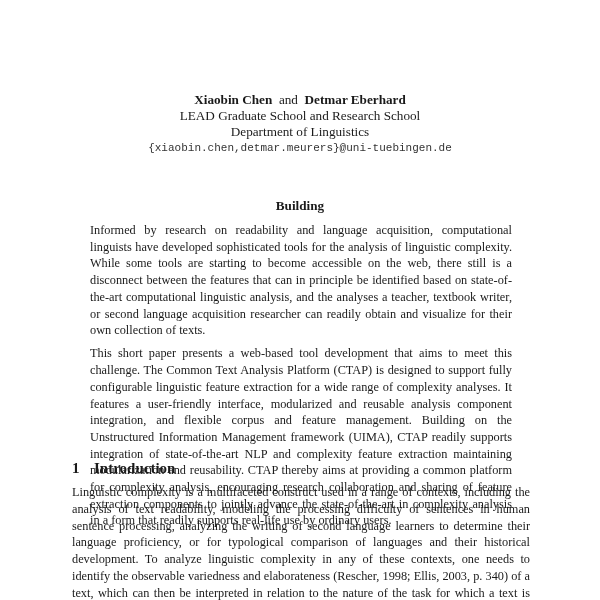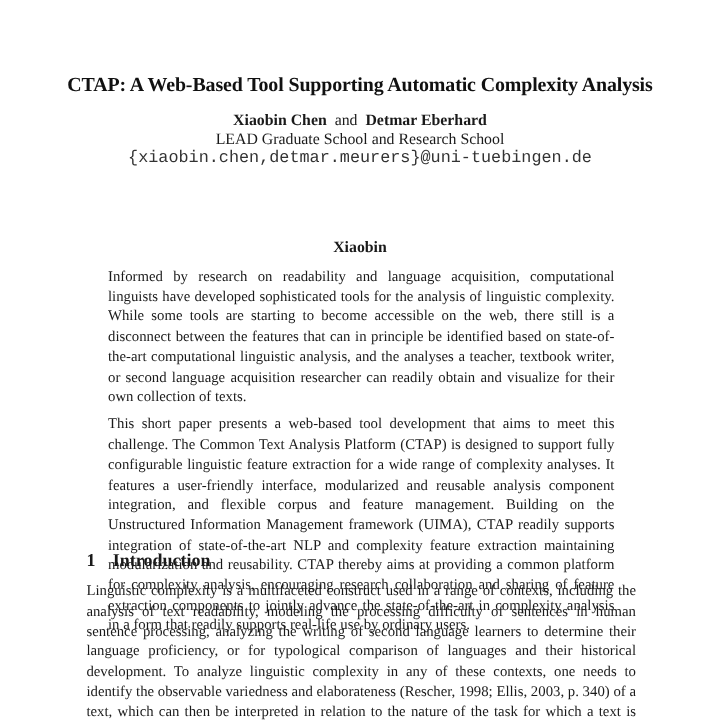--- a/index.html
+++ b/index.html
@@ -4,49 +4,49 @@
 <style>
   html, body { margin:0; padding:0; background:#ffffff; }
   body { width:600px; height:600px; overflow:hidden; position:relative;
          font-family:"Liberation Serif", serif; color:#1a1a1a; }
   .page { position:absolute; left:0; top:0; width:600px; height:600px; background:#fff; }
   .title { position:absolute; left:0; top:61px; width:600px; text-align:center;
            font-weight:bold; font-size:16.6px; letter-spacing:-0.1px; color:#111; }
   .authors { position:absolute; left:0; top:92px; width:600px; text-align:center;
              font-size:13.2px; line-height:16px; color:#1a1a1a; }
   .authors .names b { font-weight:bold; }
-  .authors .email { font-family:"Liberation Mono", monospace; font-size:14px; color:#333; }
+  .authors .email { font-family:"Liberation Mono", monospace; font-size:11px; color:#333; }
   .abs-head { position:absolute; left:0; top:198px; width:600px; text-align:center;
               font-weight:bold; font-size:13.2px; }
   .abstract { position:absolute; left:90px; top:222px; width:422px;
               font-size:12.3px; line-height:16.7px; text-align:justify; }
   .abstract p { margin:0 0 6.5px 0; }
   .sec-head { position:absolute; left:72px; top:460px; font-weight:bold; font-size:15px; }
   .sec-head .num { display:inline-block; width:22px; }
   .body { position:absolute; left:72px; top:484px; width:458px;
           font-size:12.3px; line-height:16.8px; text-align:justify; }
   .body p { margin:0; }
 </style>
 </head>
 <body>
 
 <div class="page">
-  <div class="title">CTAP: A Web-Based Tool Supporting Automatic Complexity Analysis</div>
 
   <div class="authors">
     <div class="names">
       <b>Xiaobin Chen</b>
       &nbsp;<span>and</span>&nbsp;
       <b>Detmar Eberhard</b>
     </div>
     <div>LEAD Graduate School and Research School</div>
+    <div>Department of Linguistics</div>
     <div class="email">{xiaobin.chen,detmar.meurers}@uni-tuebingen.de</div>
   </div>
 
-  <div class="abs-head">Xiaobin</div>
+  <div class="abs-head">Building</div>
   <div class="abstract">
     <p>Informed by research on readability and language acquisition, computational linguists have developed sophisticated tools for the analysis of linguistic complexity. While some tools are starting to become accessible on the web, there still is a disconnect between the features that can in principle be identified based on state-of-the-art computational linguistic analysis, and the analyses a teacher, textbook writer, or second language acquisition researcher can readily obtain and visualize for their own collection of texts.</p>
     <p>This short paper presents a web-based tool development that aims to meet this challenge. The Common Text Analysis Platform (CTAP) is designed to support fully configurable linguistic feature extraction for a wide range of complexity analyses. It features a user-friendly interface, modularized and reusable analysis component integration, and flexible corpus and feature management. Building on the Unstructured Information Management framework (UIMA), CTAP readily supports integration of state-of-the-art NLP and complexity feature extraction maintaining modularization and reusability. CTAP thereby aims at providing a common platform for complexity analysis, encouraging research collaboration and sharing of feature extraction components to jointly advance the state-of-the-art in complexity analysis in a form that readily supports real-life use by ordinary users.</p>
   </div>
 
   <div class="sec-head">
     <span class="num">1</span><span>Introduction</span>
   </div>
   <div class="body">
     <p>Linguistic complexity is a multifaceted construct used in a range of contexts, including the analysis of text readability, modeling the processing difficulty of sentences in human sentence processing, analyzing the writing of second language learners to determine their language proficiency, or for typological comparison of languages and their historical development. To analyze linguistic complexity in any of these contexts, one needs to identify the observable variedness and elaborateness (Rescher, 1998; Ellis, 2003, p. 340) of a text, which can then be interpreted in relation to the nature of the task for which a text is read or written, or the characteristics of the individuals engaged in reading or writing. In this paper, we are concerned with this first step: identifying the elaborateness and variedness of a text, sometimes referred to as absolute complexity (Kusters, 2008).</p>

